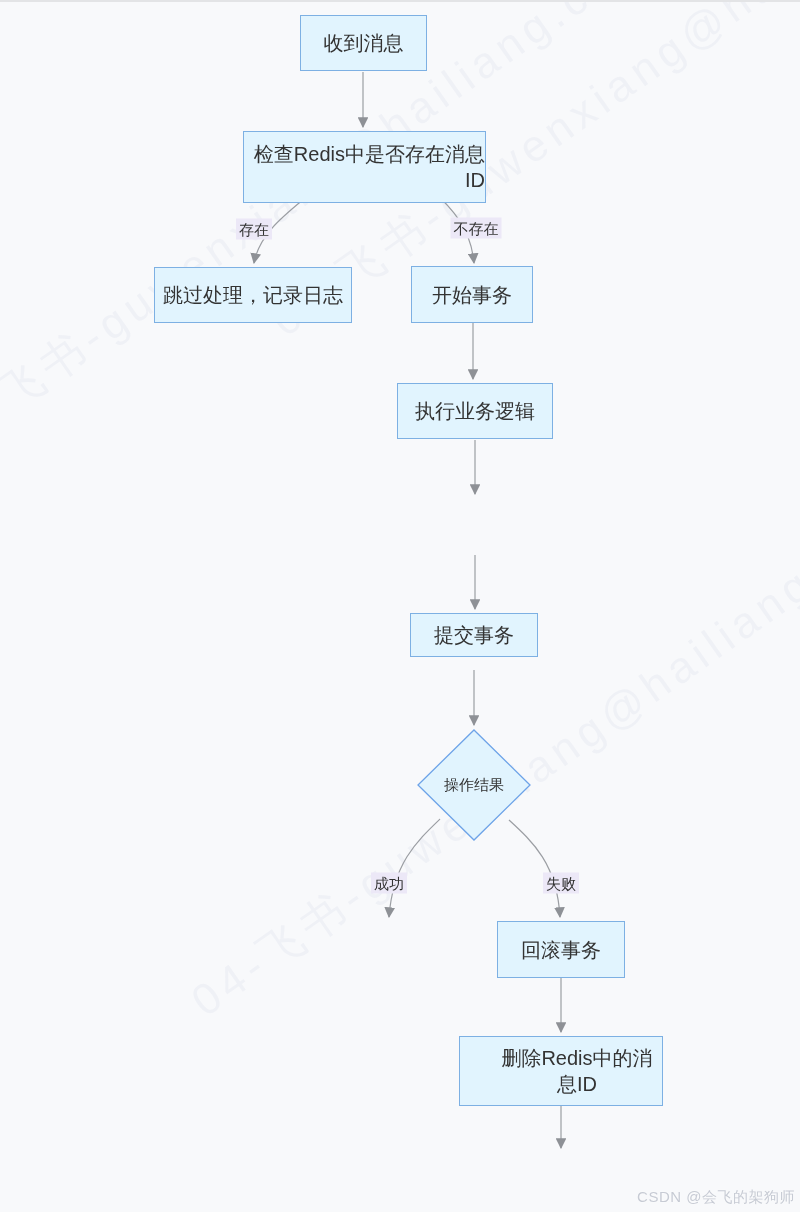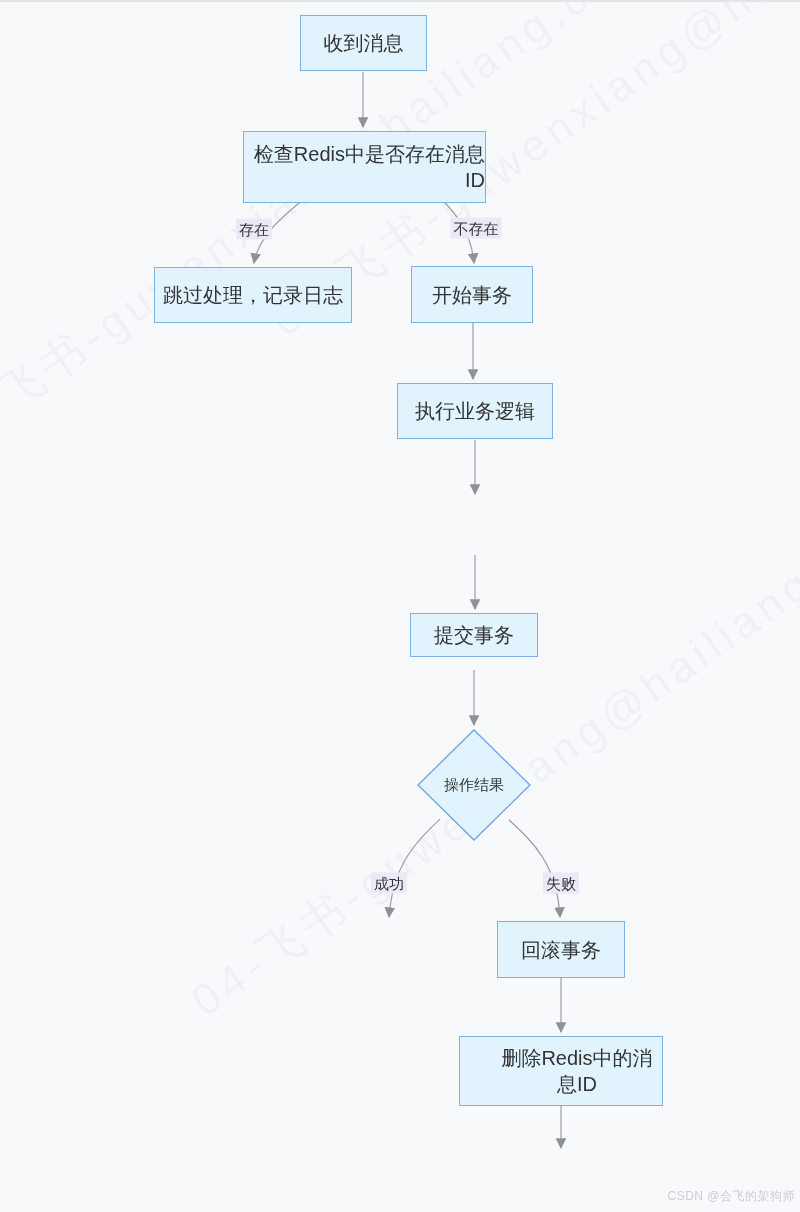--- a/index.html
+++ b/index.html
@@ -33,21 +33,21 @@
     font-size:15px;padding:0 3px;line-height:21px;white-space:nowrap;
   }
   .wm-diag{
     position:absolute;z-index:1;white-space:nowrap;
     font-size:44px;letter-spacing:6px;color:#5a6aa0;opacity:0.05;
     transform:rotate(-35deg);transform-origin:left top;
     pointer-events:none;
   }
   .wm-csdn{
     position:absolute;z-index:5;right:5px;top:1186px;
-    font-size:12px;color:#c7cbd4;letter-spacing:0.5px;
+    font-size:15px;color:#c7cbd4;letter-spacing:0.5px;
     text-shadow:0 0 2px #ffffff;white-space:nowrap;
   }
 </style>
 </head>
 <body>
 
 <div class="stage">
 
   <div class="wm-diag" style="left:-80px;top:420px;">04-飞书-guwenxiang@hailiang.com-Mao8</div>
   <div class="wm-diag" style="left:180px;top:980px;">04-飞书-guwenxiang@hailiang.com-Mao8</div>

